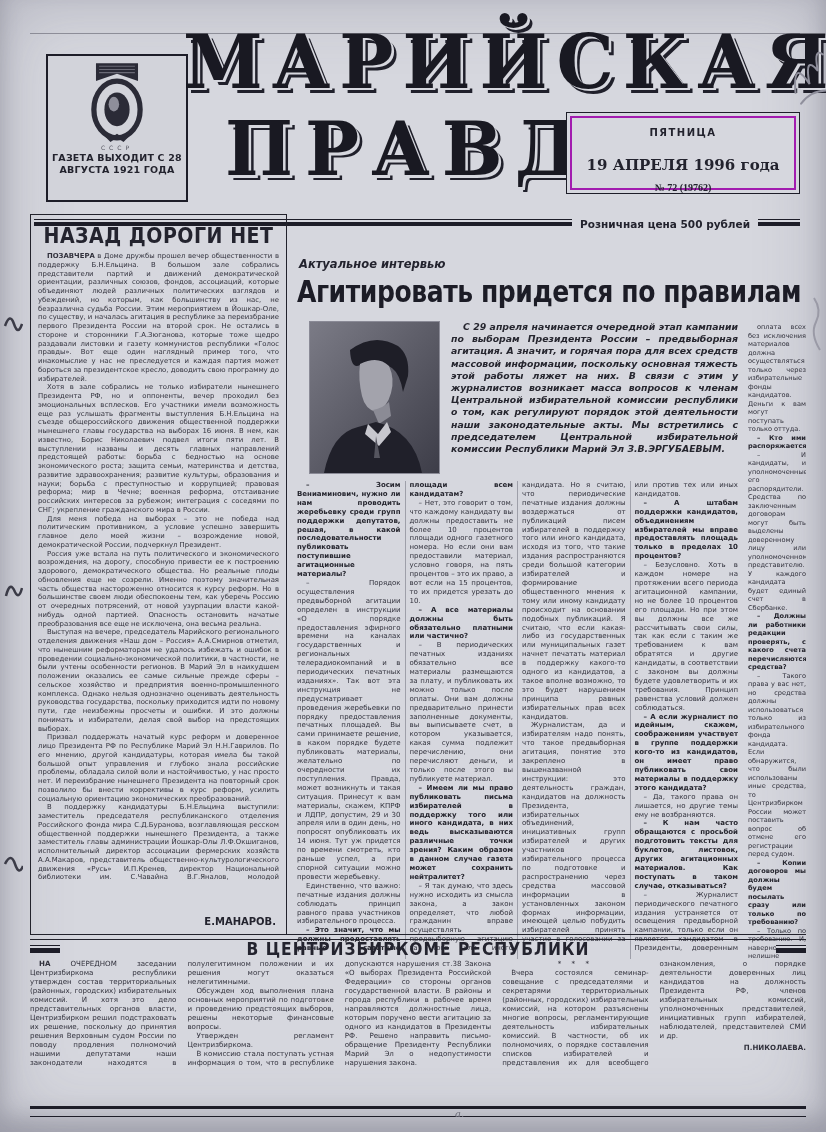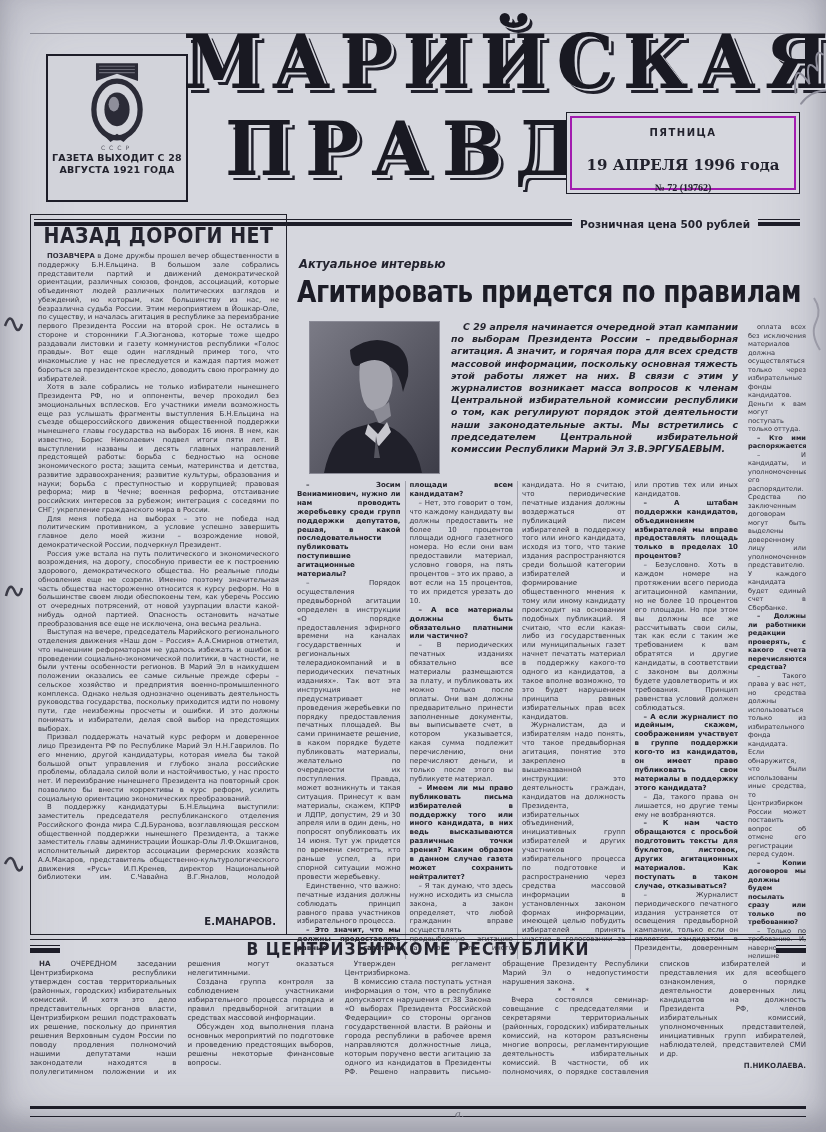--- a/index.html
+++ b/index.html
@@ -189,21 +189,20 @@
 
   <div class="bottom-section">
     <div class="bot-rule"></div>
     <div class="bot-head-row">
       <div class="bot-dash"></div>
       <div class="bot-headline">В ЦЕНТРИЗБИРКОМЕ РЕСПУБЛИКИ</div>
       <div class="bot-dash"></div>
     </div>
     <div class="bot-cols smalltext">
         <p><b>НА</b> ОЧЕРЕДНОМ заседании Центризбиркома республики утвержден состав территориальных (районных, городских) избирательных комиссий. И хотя это дело представительных органов власти, Центризбирком решил подстраховать их решение, поскольку до принятия решения Верховным судом России по поводу продления полномочий нашими депутатами наши законодатели находятся в полулегитимном положении и их решения могут оказаться нелегитимными.</p>
-        <p>Создана группа контроля за соблюдением участниками избирательного процесса порядка и правил предвыборной агитации в средствах массовой информации.</p>
         <p>Обсужден ход выполнения плана основных мероприятий по подготовке и проведению предстоящих выборов, решены некоторые финансовые вопросы.</p>
         <p>Утвержден регламент Центризбиркома.</p>
         <p>В комиссию стала поступать устная информация о том, что в республике допускаются нарушения ст.38 Закона «О выборах Президента Российской Федерации» со стороны органов государственной власти. В районы и города республики в рабочее время направляются должностные лица, которым поручено вести агитацию за одного из кандидатов в Президенты РФ. Решено направить письмо-обращение Президенту Республики Марий Эл о недопустимости нарушения закона.</p>
         <p class="center">*  *  *</p>
         <p>Вчера состоялся семинар-совещание с председателями и секретарями территориальных (районных, городских) избирательных комиссий, на котором разъяснены многие вопросы, регламентирующие деятельность избирательных комиссий. В частности, об их полномочиях, о порядке составления списков избирателей и представления их для всеобщего ознакомления, о порядке деятельности доверенных лиц кандидатов на должность Президента РФ, членов избирательных комиссий, уполномоченных представителей, инициативных групп избирателей, наблюдателей, представителей СМИ и др.</p>
         <p class="sigp">П.НИКОЛАЕВА.</p>
       </div>
   </div>
 
   <div class="page-bottom-rule"></div>

